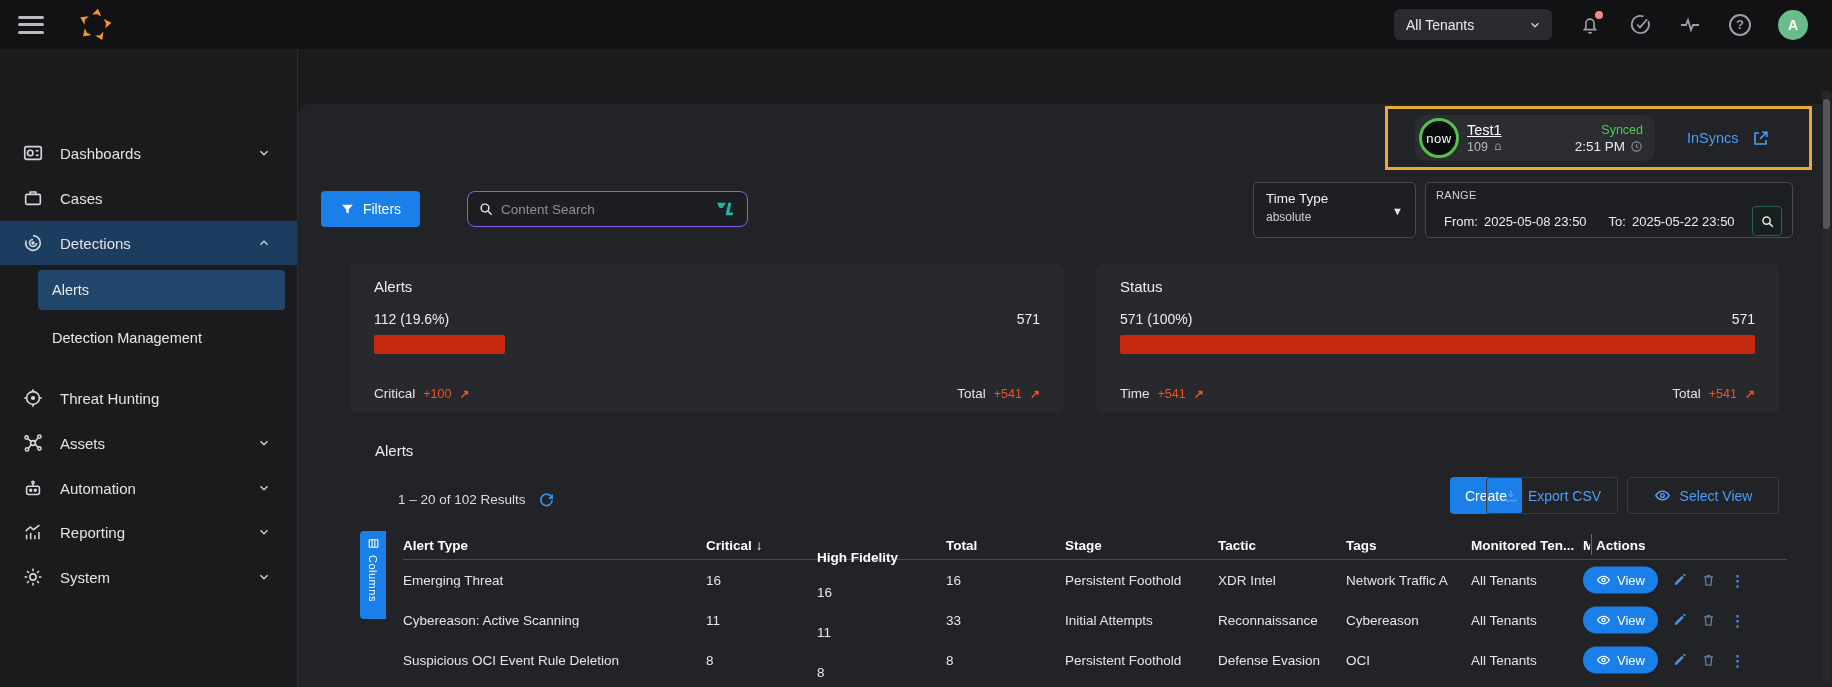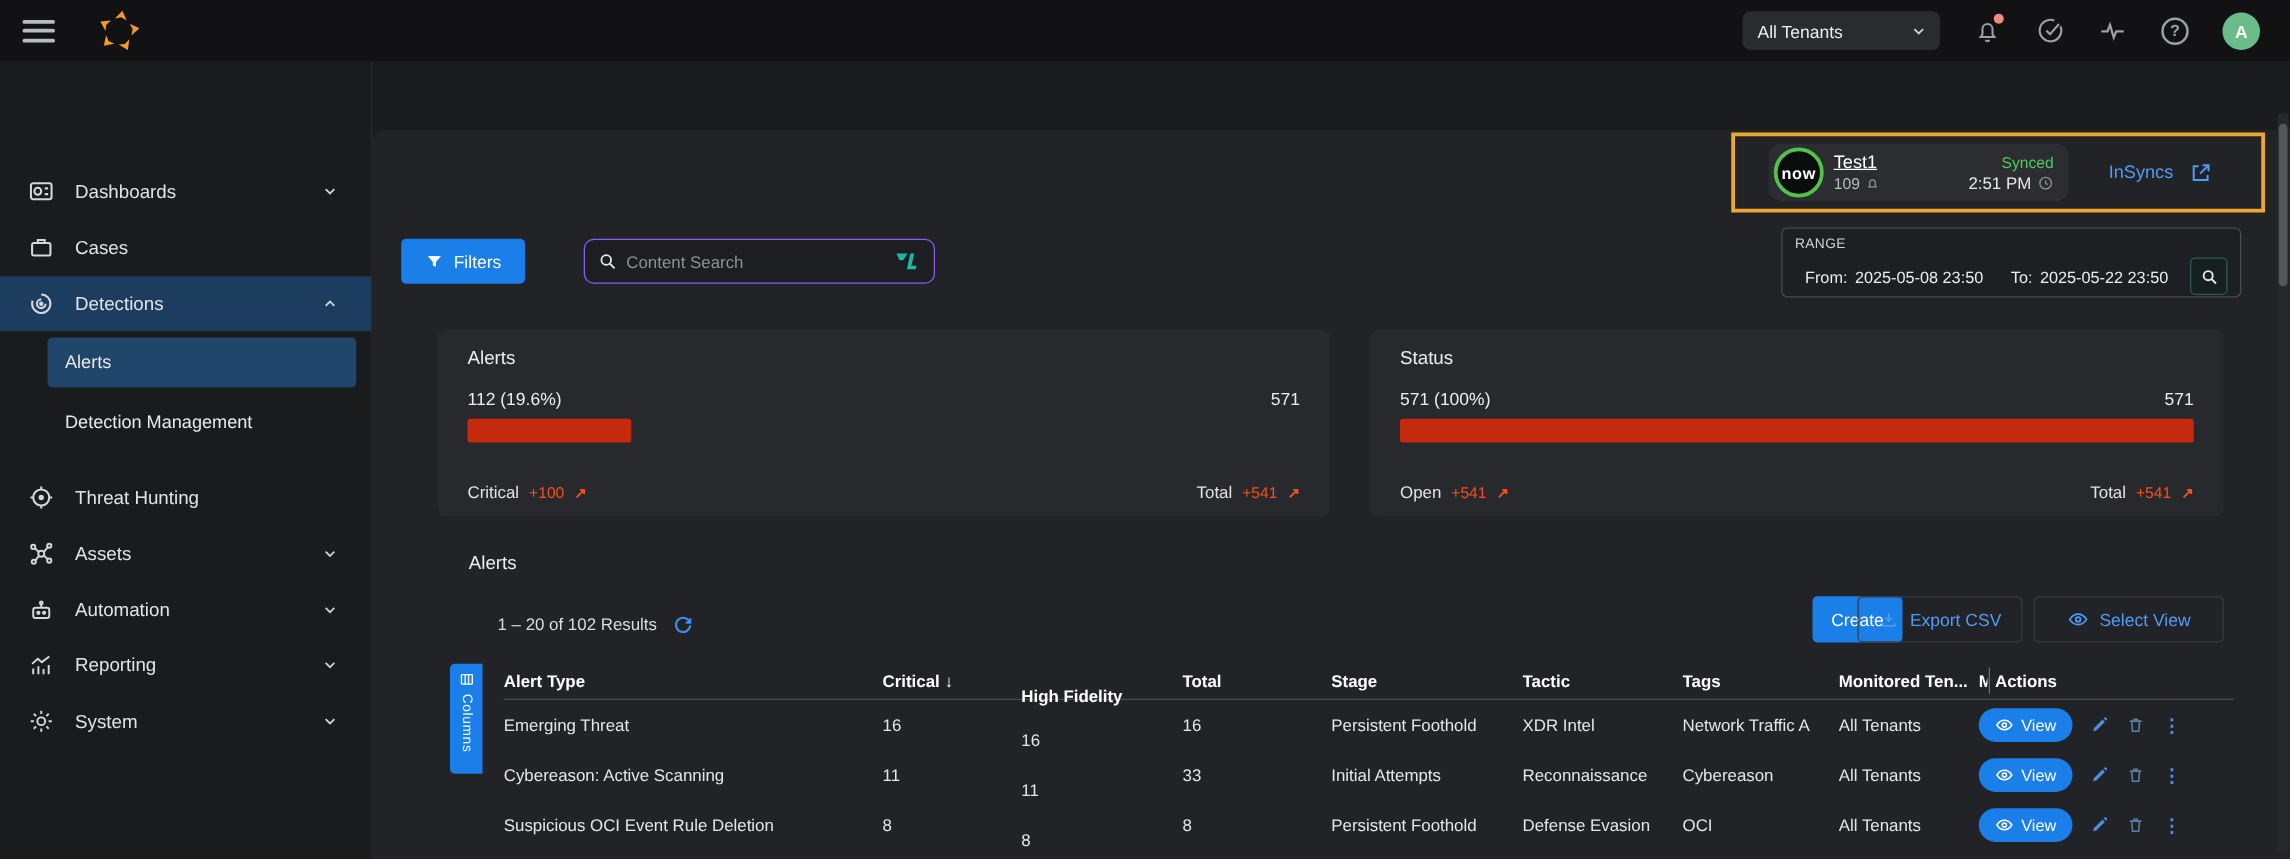--- a/index.html
+++ b/index.html
@@ -26,21 +26,21 @@
   .sub-item { position:absolute; left:38px; right:12px; height:40px; display:flex; align-items:center; padding-left:14px; font-size:14.5px; color:#e8e9eb; border-radius:4px; cursor:pointer; }
   .sub-item.active { background:#20466b; }
   .sicon { width:22px; height:22px; flex:0 0 22px; color:#d5d7da; }
 
   
   .panel { position:absolute; left:298px; top:104px; right:0; bottom:0; background:#222327; border-top-left-radius:10px; }
 
   
   .sync-box { position:absolute; left:1087px; top:2px; width:427px; height:64px; border:3px solid #eda92f; display:flex; align-items:center; }
   .sync-pill { display:flex; align-items:center; margin-left:27px; width:240px; height:46px; background:#2c2d31; border-radius:10px; padding:0 12px 0 4px; }
-  .now-logo { width:40px; height:40px; border-radius:50%; background:#0b0c0c; border:3px solid #53c24b; color:#fff; font-size:13px; font-weight:bold; display:flex; align-items:center; justify-content:center; letter-spacing:.5px; }
+  .now-logo { width:40px; height:40px; border-radius:50%; background:#0b0c0c; border:3px solid #53c24b; color:#fff; font-size:13px; font-weight:normal; display:flex; align-items:center; justify-content:center; letter-spacing:.5px; }
   .sync-name-col { margin-left:8px; display:flex; flex-direction:column; gap:2px; }
   .sync-name { font-size:14.5px; color:#fff; text-decoration:underline; cursor:pointer; }
   .sync-count { font-size:12.5px; color:#b9babd; display:flex; align-items:center; gap:4px; }
   .sync-status-col { margin-left:auto; display:flex; flex-direction:column; align-items:flex-end; gap:2px; }
   .sync-status { font-size:12.5px; color:#4ccb5a; }
   .sync-time { font-size:13.5px; color:#e8e9eb; display:flex; align-items:center; gap:5px; }
   .sync-link { margin-left:32px; font-size:14.5px; color:#4f9cf7; cursor:pointer; }
   .ext-icon { margin-left:12px; color:#4f9cf7; cursor:pointer; }
 
   
@@ -339,20 +339,25 @@
           <circle cx="10.5" cy="10.5" r="5.8"></circle>
           <line x1="15" y1="15" x2="20.5" y2="20.5"></line>
         </svg>
       <input type="text" placeholder="Content Search" style="">
       <svg width="22" height="18" viewBox="0 0 24 20">
         <polygon points="2,3 12,3 8.2,9 5,9" fill="#1fb6a8"></polygon>
         <polygon points="14.5,3 18,3 15.5,14 20,14 19.3,17 11.5,17" fill="#1fb6a8"></polygon>
       </svg>
     </div>
 
+    <div class="timetype-box">
+      <div class="tt-label">Time Type</div>
+      <div class="tt-value">absolute</div>
+      <span class="tt-arrow">▼</span>
+    </div>
 
     <div class="range-box">
       <div class="range-label">RANGE</div>
       <div class="range-row">
         <span style="margin-left:8px;">From:</span>
         <span class="rng-val">2025-05-08 23:50</span>
         <span class="to-label">To:</span>
         <span class="rng-val">2025-05-22 23:50</span>
         <button class="rng-search-btn">
           <svg width="15" height="15" viewBox="0 0 24 24" fill="none" stroke="#e6e7e9" stroke-width="2.4">
@@ -390,21 +395,21 @@
       <div class="card-title">Status</div>
       <div class="card-vals">
         <span>571 (100%)</span>
         <span>571</span>
       </div>
       <div class="bar-track">
         <div class="bar-fill" style="width: 100%;"></div>
       </div>
       <div class="card-bottom">
         <span class="cb-group">
-          <span>Open</span>
+          <span>Time</span>
           <span class="delta">+541</span>
           <span class="trend">↗</span>
         </span>
         <span class="cb-group">
           <span>Total</span>
           <span class="delta">+541</span>
           <span class="trend">↗</span>
         </span>
       </div>
     </section>

